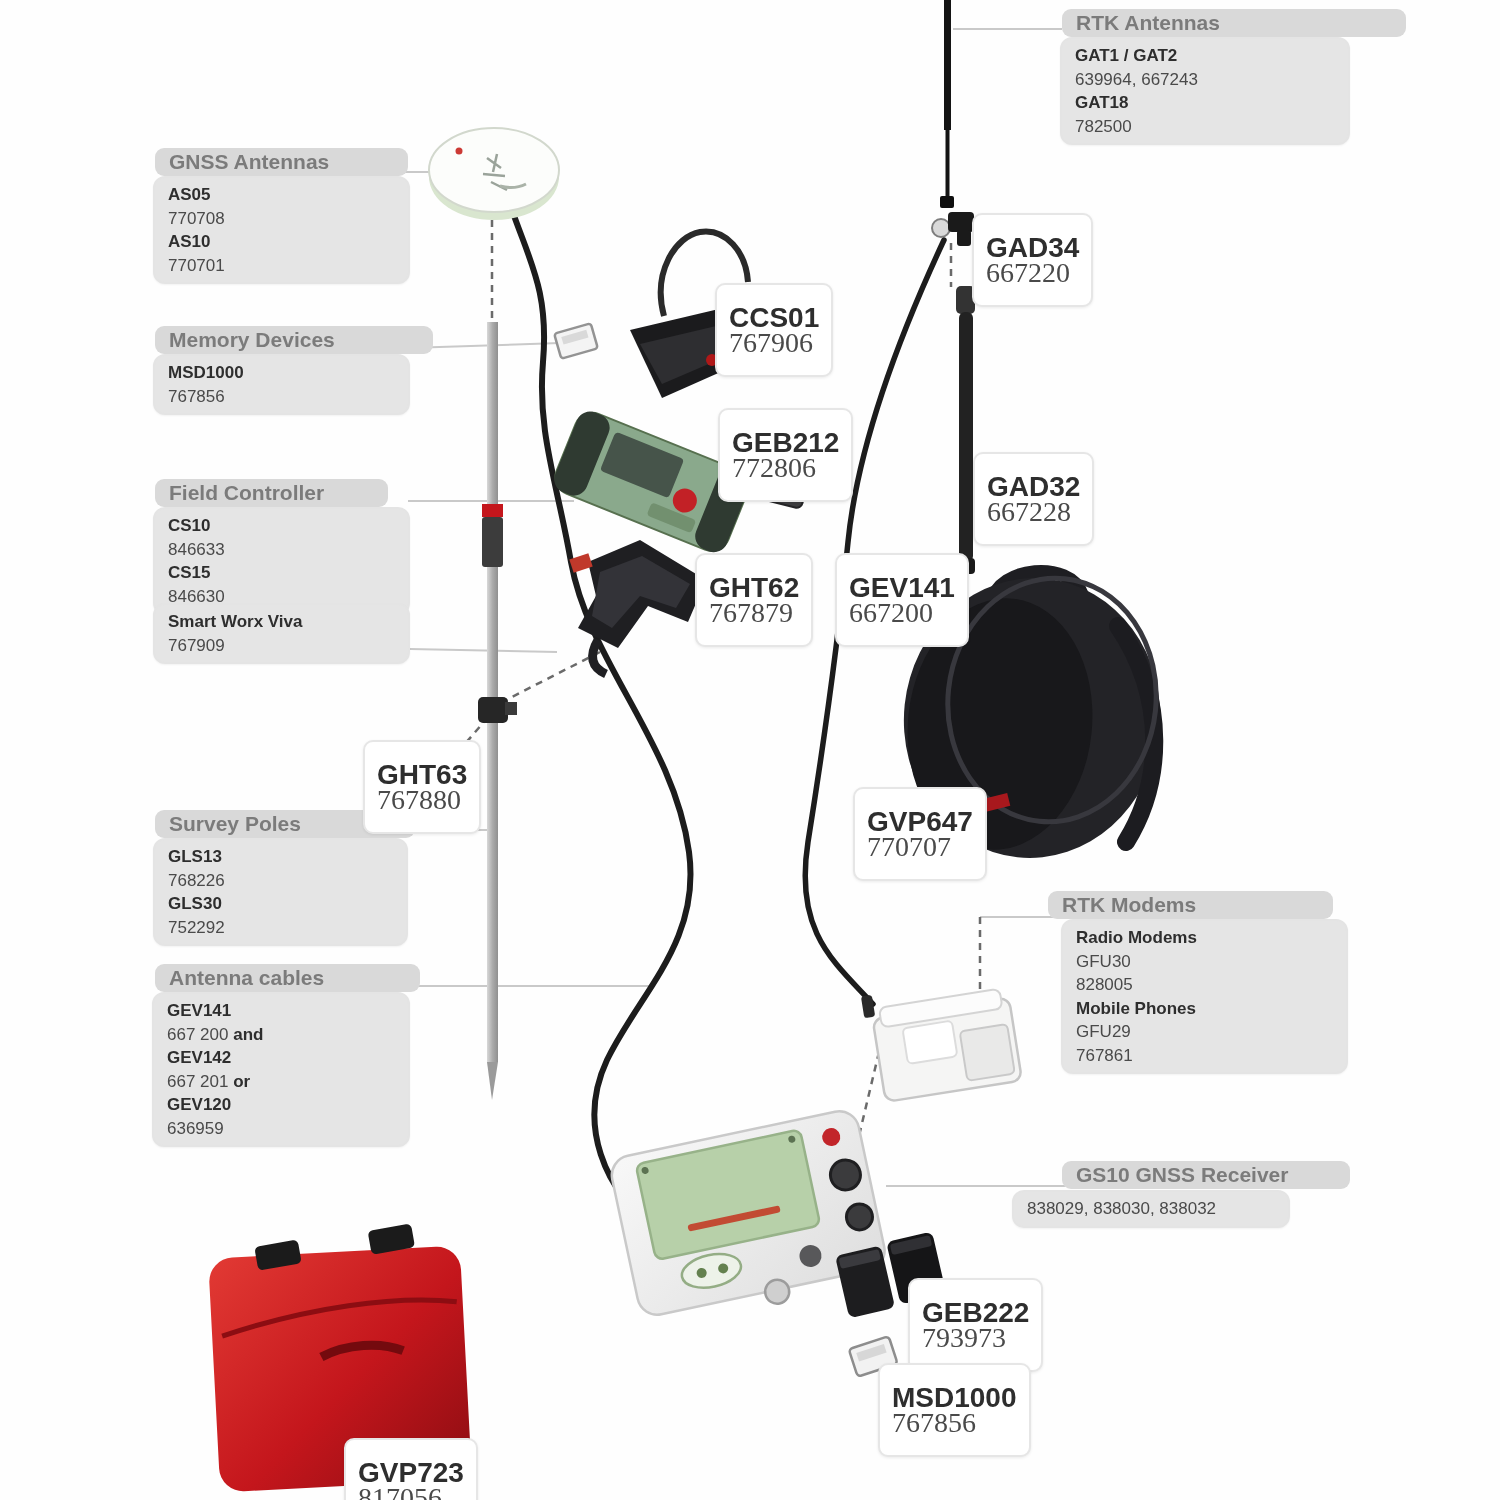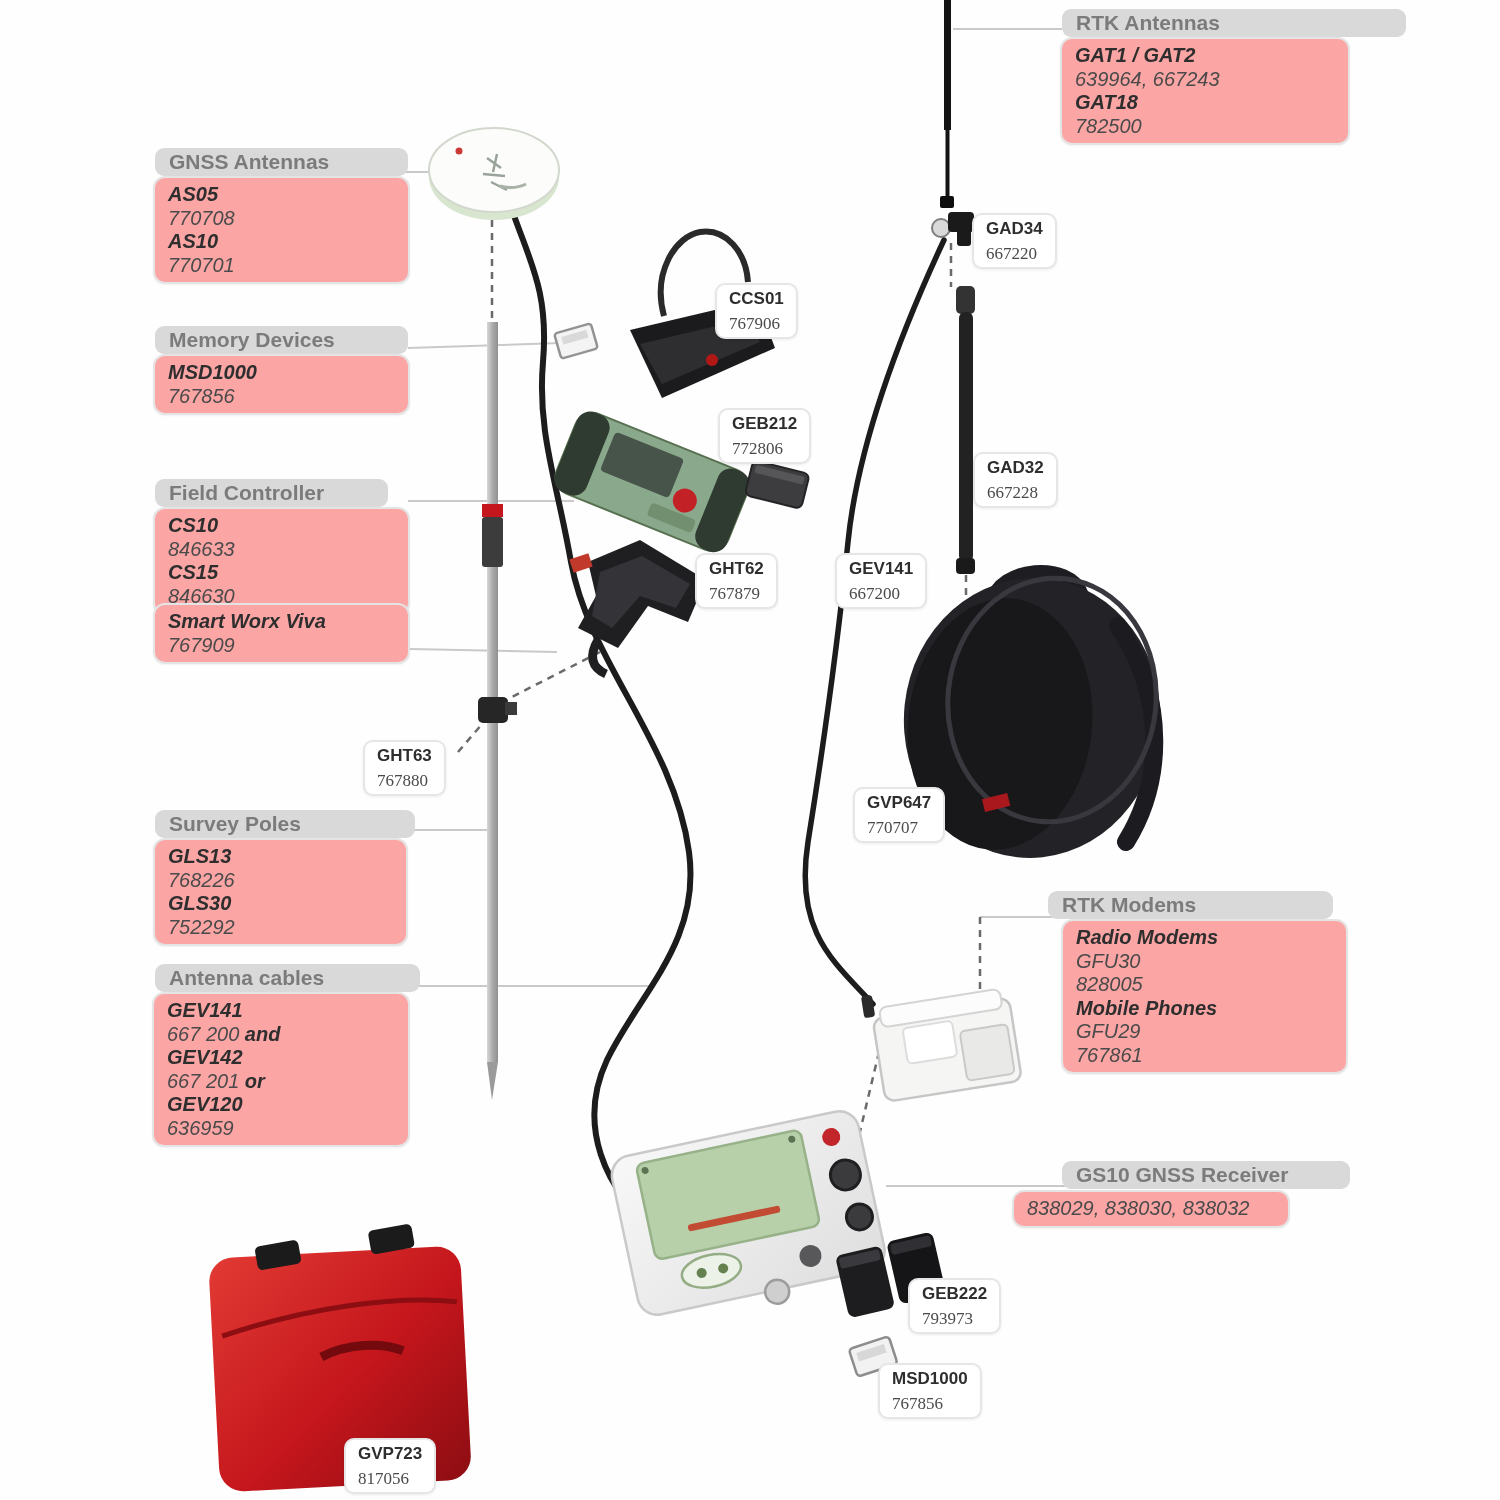--- a/index.html
+++ b/index.html
@@ -12,31 +12,31 @@
   .hdr{
     position:absolute;z-index:2;box-sizing:border-box;
     background:var(--header-gray,#d9d9d9);
     border-radius:9px;
     font-weight:bold;font-size:21px;line-height:24px;
     color:var(--header-text,#7b7b7b);
     padding:2px 14px;height:28px;white-space:nowrap;
   }
   .box{
     position:absolute;z-index:2;box-sizing:border-box;
-    background:#fca5a5;border:2px solid #e4e4e4;border-radius:12px;
-    padding:5px 13px;font-size:20px;line-height:23.5px;
+    background:#e5e5e5;border:2px solid #e4e4e4;border-radius:12px;
+    padding:5px 13px;font-size:17px;line-height:23.5px;
     color:var(--body-text,#3f3f3f);
-    box-shadow:0 1px 2px rgba(0,0,0,.05);white-space:nowrap;font-style:italic;
+    box-shadow:0 1px 2px rgba(0,0,0,.05);white-space:nowrap;
   }
   .ln.b,.b{font-weight:bold;color:#2e2e2e;}
   .ln.n{color:#4a4a4a;}
   .tag{
     position:absolute;z-index:3;box-sizing:border-box;
     background:#ffffff;border:2px solid #e6e6e6;border-radius:10px;
-    padding:1px 12px;font-size:17px;line-height:25px;white-space:nowrap;
+    padding:20px 12px;font-size:28px;line-height:25px;white-space:nowrap;
     box-shadow:0 1px 3px rgba(0,0,0,.08);
   }
   .tag .code{font-weight:bold;color:#2e2e2e;}
   .tag .num{color:#4a4a4a;font-family:Liberation Serif, serif;}
 </style>
 </head>
 <body>
 
 <div class="stage">
 
@@ -207,21 +207,21 @@
   </svg>
 
   <div class="hdr" style="left:155px;top:148px;width:253px">GNSS Antennas</div>
   <div class="box" style="left:153px;top:176px;width:257px">
     <div class="ln b">AS05</div>
     <div class="ln n">770708</div>
     <div class="ln b">AS10</div>
     <div class="ln n">770701</div>
   </div>
 
-  <div class="hdr" style="left:155px;top:326px;width:253px">Memory Devices</div>
+  <div class="hdr" style="left:155px;top:326px;width:278px">Memory Devices</div>
   <div class="box" style="left:153px;top:354px;width:257px">
     <div class="ln b">MSD1000</div>
     <div class="ln n">767856</div>
   </div>
 
   <div class="hdr" style="left:155px;top:479px;width:233px">Field Controller</div>
   <div class="box" style="left:153px;top:507px;width:257px">
     <div class="ln b">CS10</div>
     <div class="ln n">846633</div>
     <div class="ln b">CS15</div>

